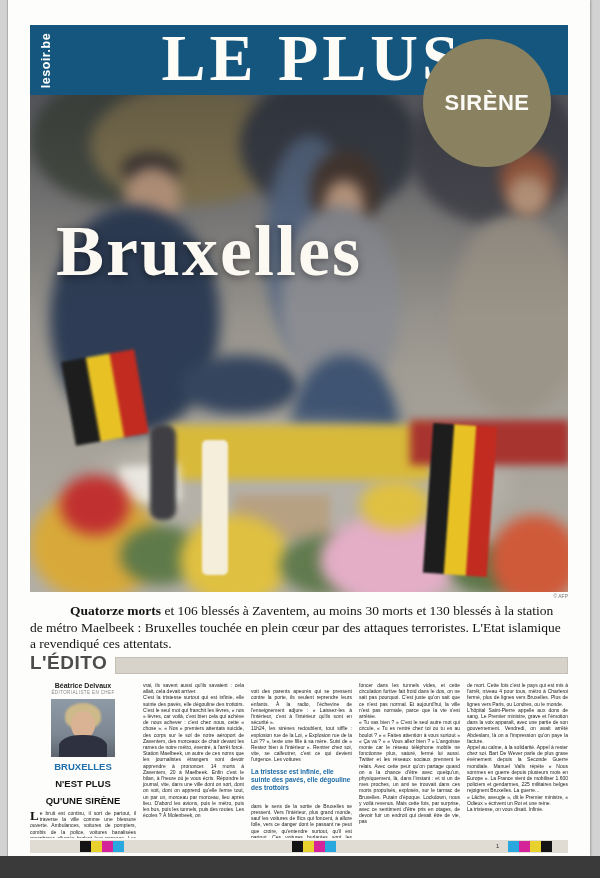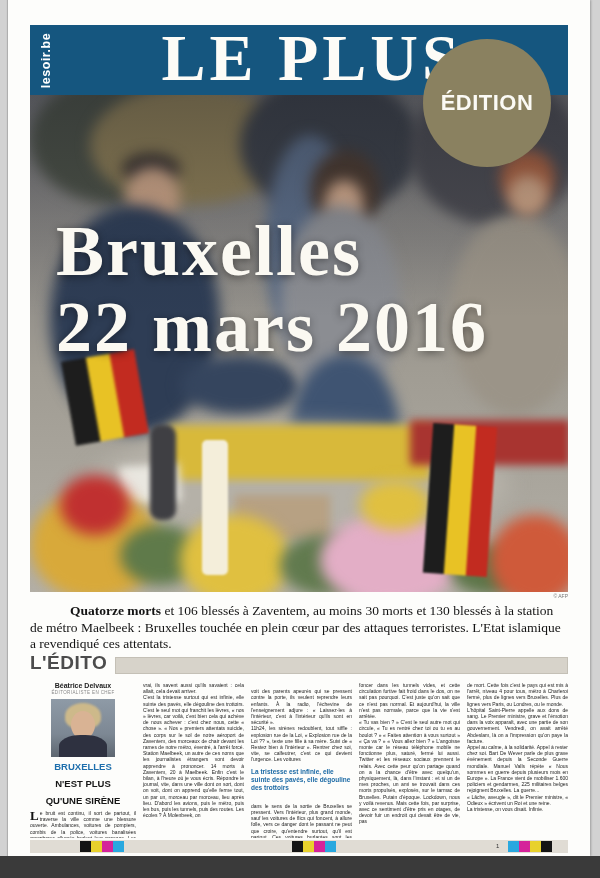--- a/index.html
+++ b/index.html
@@ -116,26 +116,25 @@
       <div class="blob" style="left:90px;top:430px;width:80px;height:60px;background:#5f7a4a;"></div>
       <div class="blob" style="left:150px;top:420px;width:110px;height:90px;background:#e0c040;"></div>
       <div class="blob" style="left:250px;top:440px;width:90px;height:60px;background:#617a4e;"></div>
       <div class="blob" style="left:290px;top:420px;width:140px;height:90px;background:#e3aec6;"></div>
       <div class="blob" style="left:330px;top:385px;width:70px;height:50px;background:#e0c040;"></div>
       <div class="blob" style="left:420px;top:450px;width:80px;height:50px;background:#5d7548;"></div>
       <div class="blob" style="left:460px;top:420px;width:90px;height:90px;background:#cf5a3a;"></div>
       <div class="photo-overlay"></div>
       <div class="headline">
         <div>Bruxelles</div>
-        <div>22 mars 2016</div>
       </div>
     </div>
 
     <div class="badge">
-      <div>ÉDITION</div>
+      <div>SIRÈNE</div>
     </div>
 
     <div class="credit">© AFP</div>
 
     <div class="lead"><strong>Quatorze morts</strong><span> et 106 blessés à Zaventem, au moins 30 morts et 130 blessés à la station de métro Maelbeek : Bruxelles touchée en plein cœur par des attaques terroristes. L'Etat islamique a revendiqué ces attentats.</span></div>
 
     <div class="edito-header">
       <div class="edito-label">L'ÉDITO</div>
       <div class="edito-bar"></div>
     </div>

